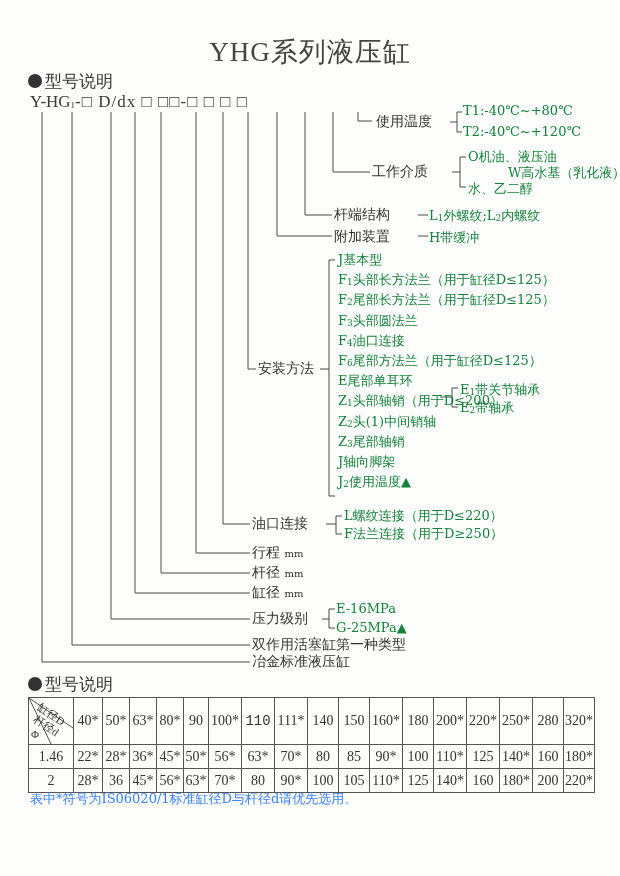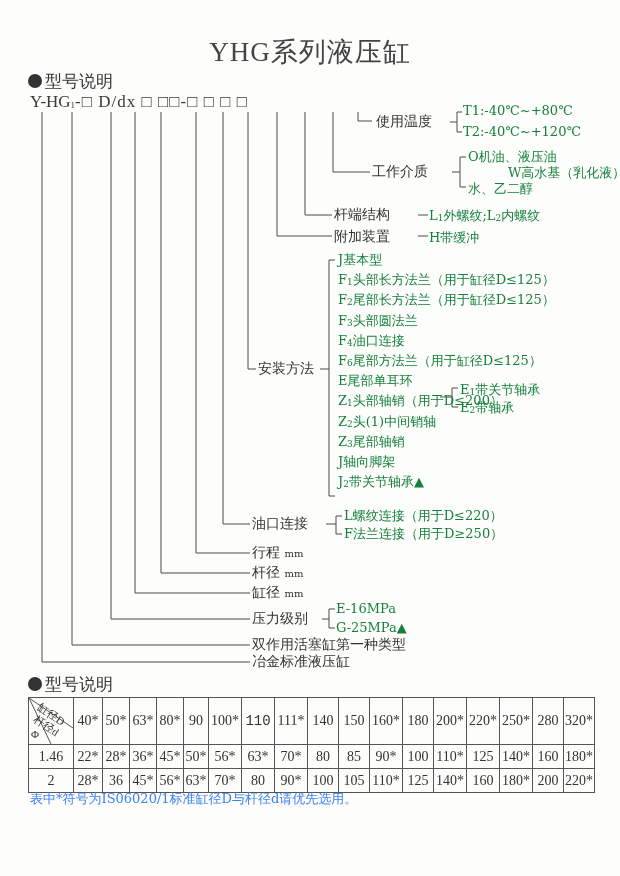--- a/index.html
+++ b/index.html
@@ -99,21 +99,21 @@
     <div><span>F</span><span class="sub">1</span><span>头部长方法兰（用于缸径D≤125）</span></div>
     <div><span>F</span><span class="sub">2</span><span>尾部长方法兰（用于缸径D≤125）</span></div>
     <div><span>F</span><span class="sub">3</span><span>头部圆法兰</span></div>
     <div><span>F</span><span class="sub">4</span><span>油口连接</span></div>
     <div><span>F</span><span class="sub">6</span><span>尾部方法兰（用于缸径D≤125）</span></div>
     <div><span>E</span><span class="sub"></span><span>尾部单耳环</span></div>
     <div><span>Z</span><span class="sub">1</span><span>头部轴销（用于D≤200）</span></div>
     <div><span>Z</span><span class="sub">2</span><span>头(1)中间销轴</span></div>
     <div><span>Z</span><span class="sub">3</span><span>尾部轴销</span></div>
     <div><span>J</span><span class="sub"></span><span>轴向脚架</span></div>
-    <div><span>J</span><span class="sub">2</span><span>带关节轴承▲</span></div>
+    <div><span>J</span><span class="sub">2</span><span>使用温度▲</span></div>
   </div>
 
 <div class="abs small" style="left:460px;top:381px;"><span>E</span><span class="sub">1</span><span>带关节轴承</span></div>
 <div class="abs small" style="left:460px;top:399px;"><span>E</span><span class="sub">2</span><span>带轴承</span></div>
 
 <div class="abs lbl" style="left:252px;top:515px;">油口连接</div>
 <div class="abs small" style="left:344px;top:507px;">L螺纹连接（用于D≤220）</div>
 <div class="abs small" style="left:344px;top:525px;">F法兰连接（用于D≥250）</div>
 
 <div class="abs lbl" style="left:252px;top:544px;"><span>行程</span> <span style="font-size:10px">mm</span></div>

